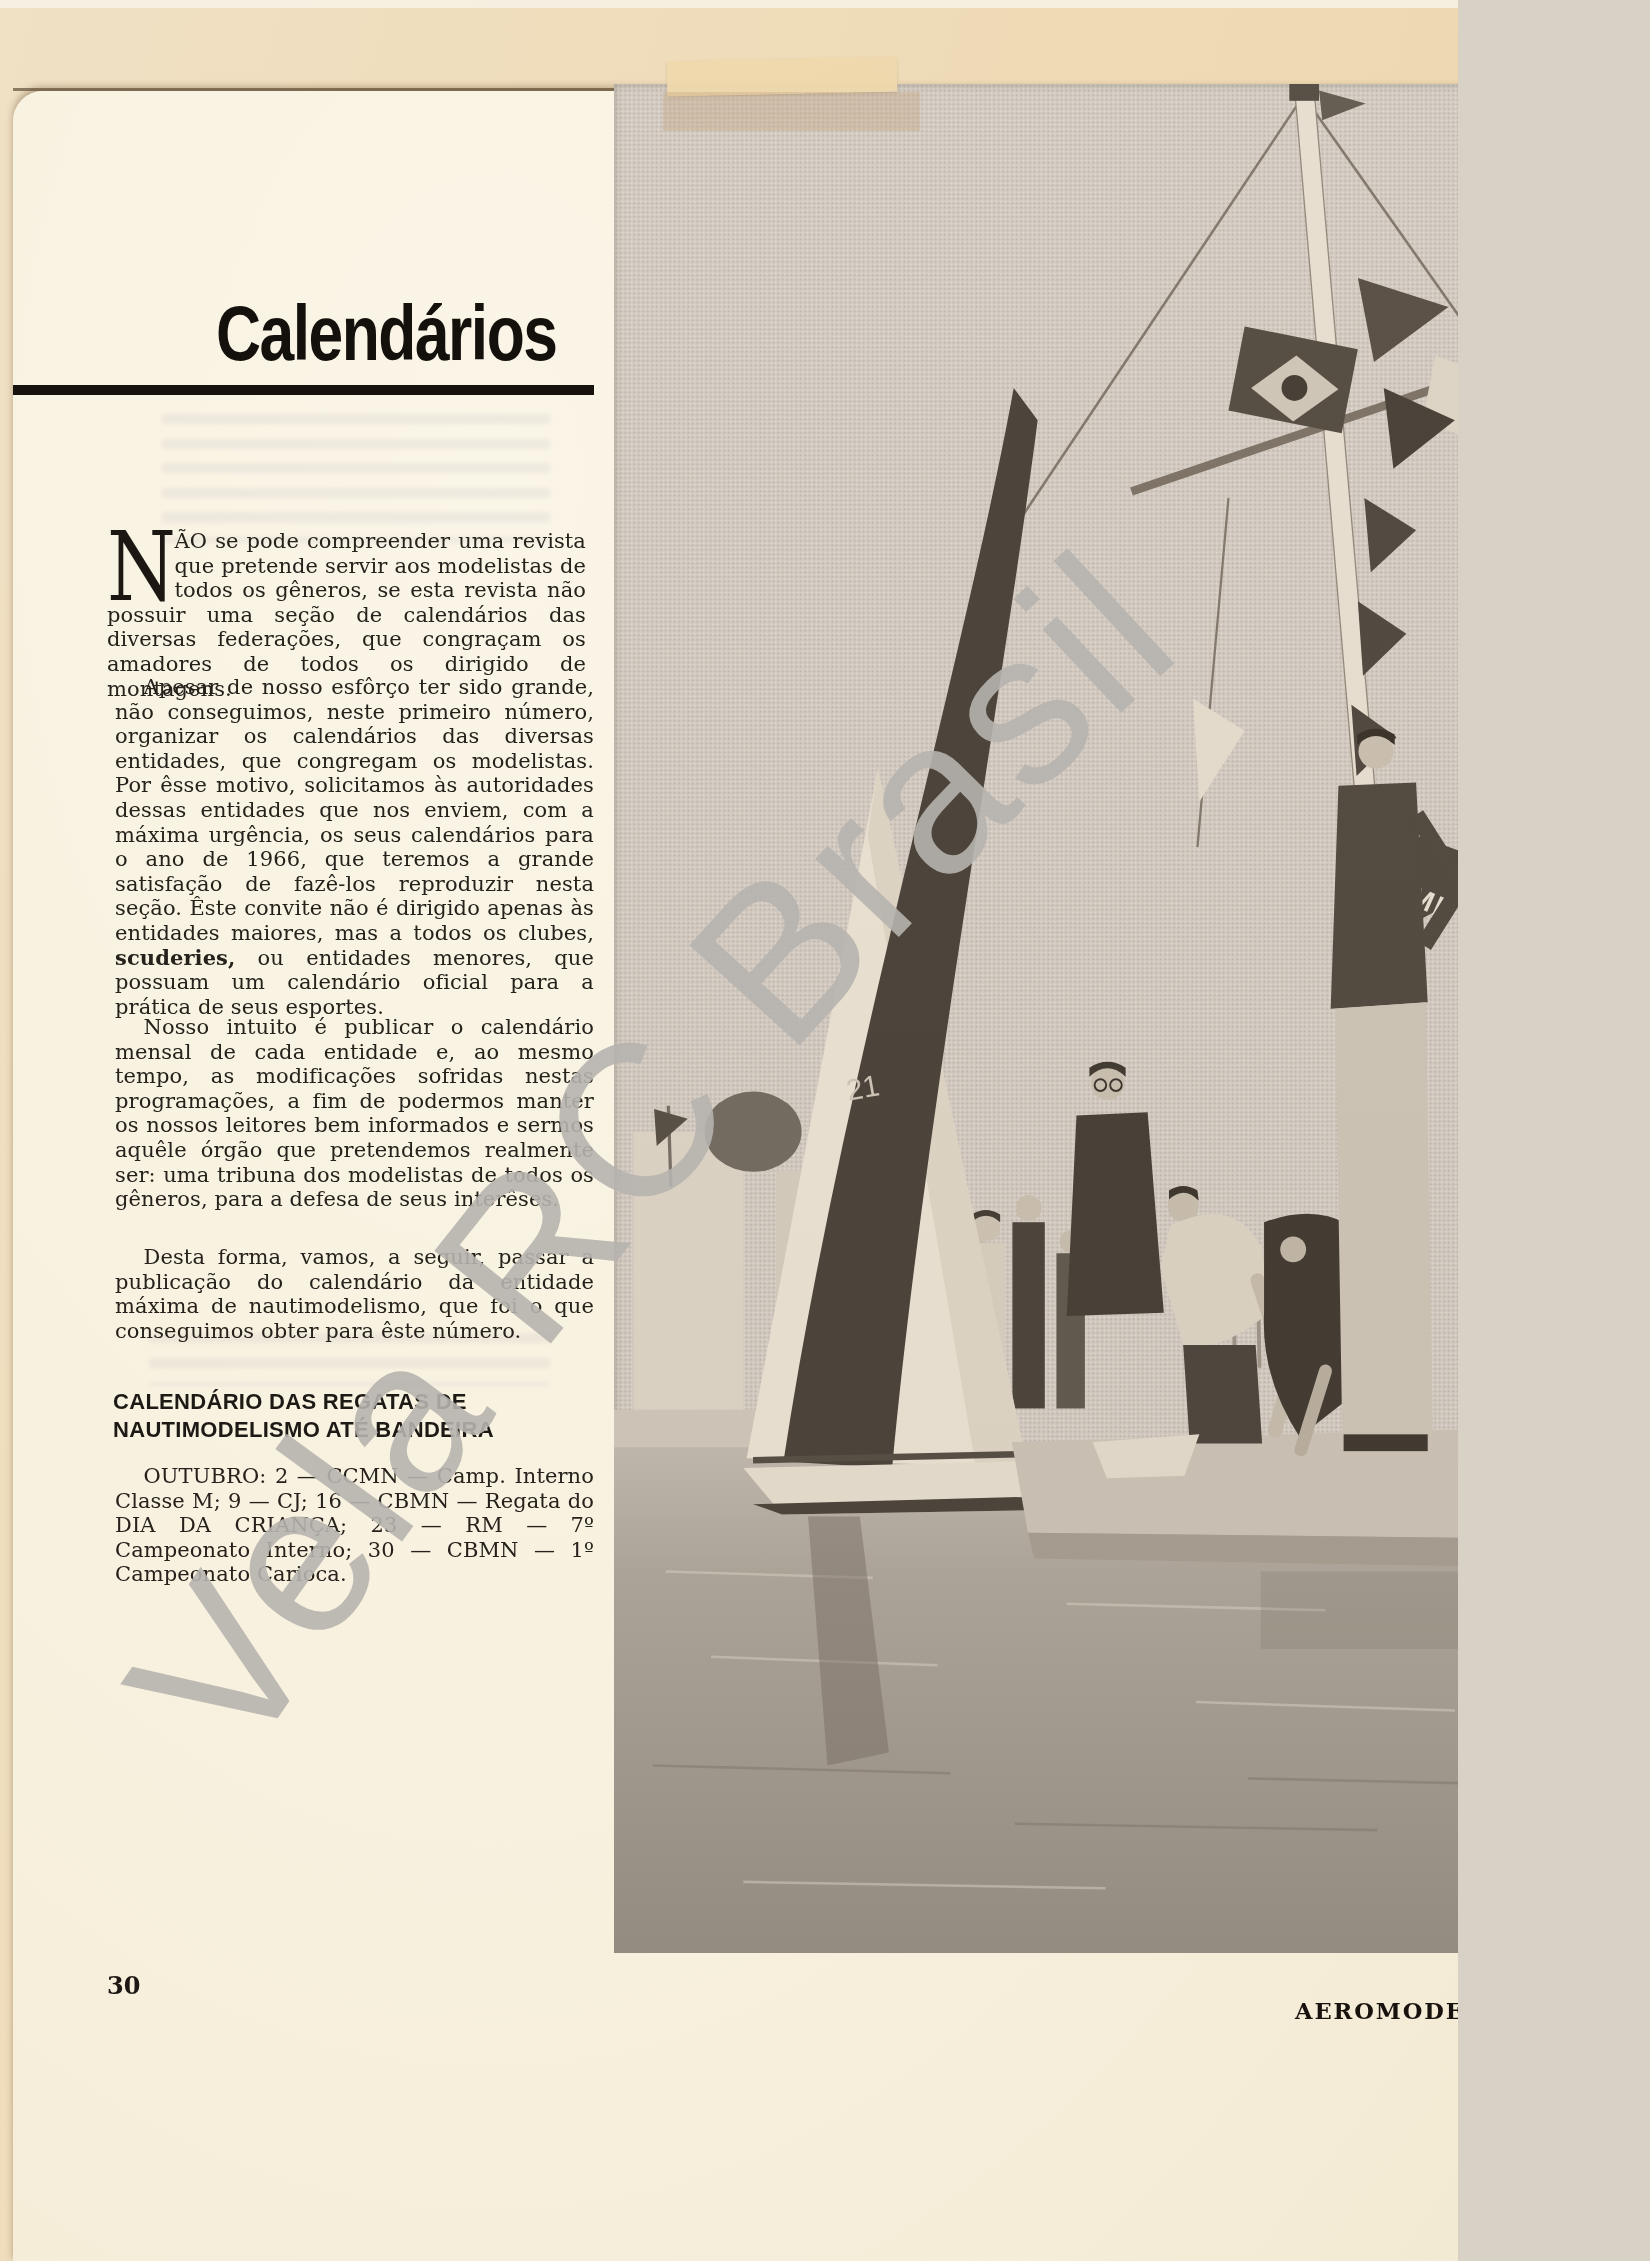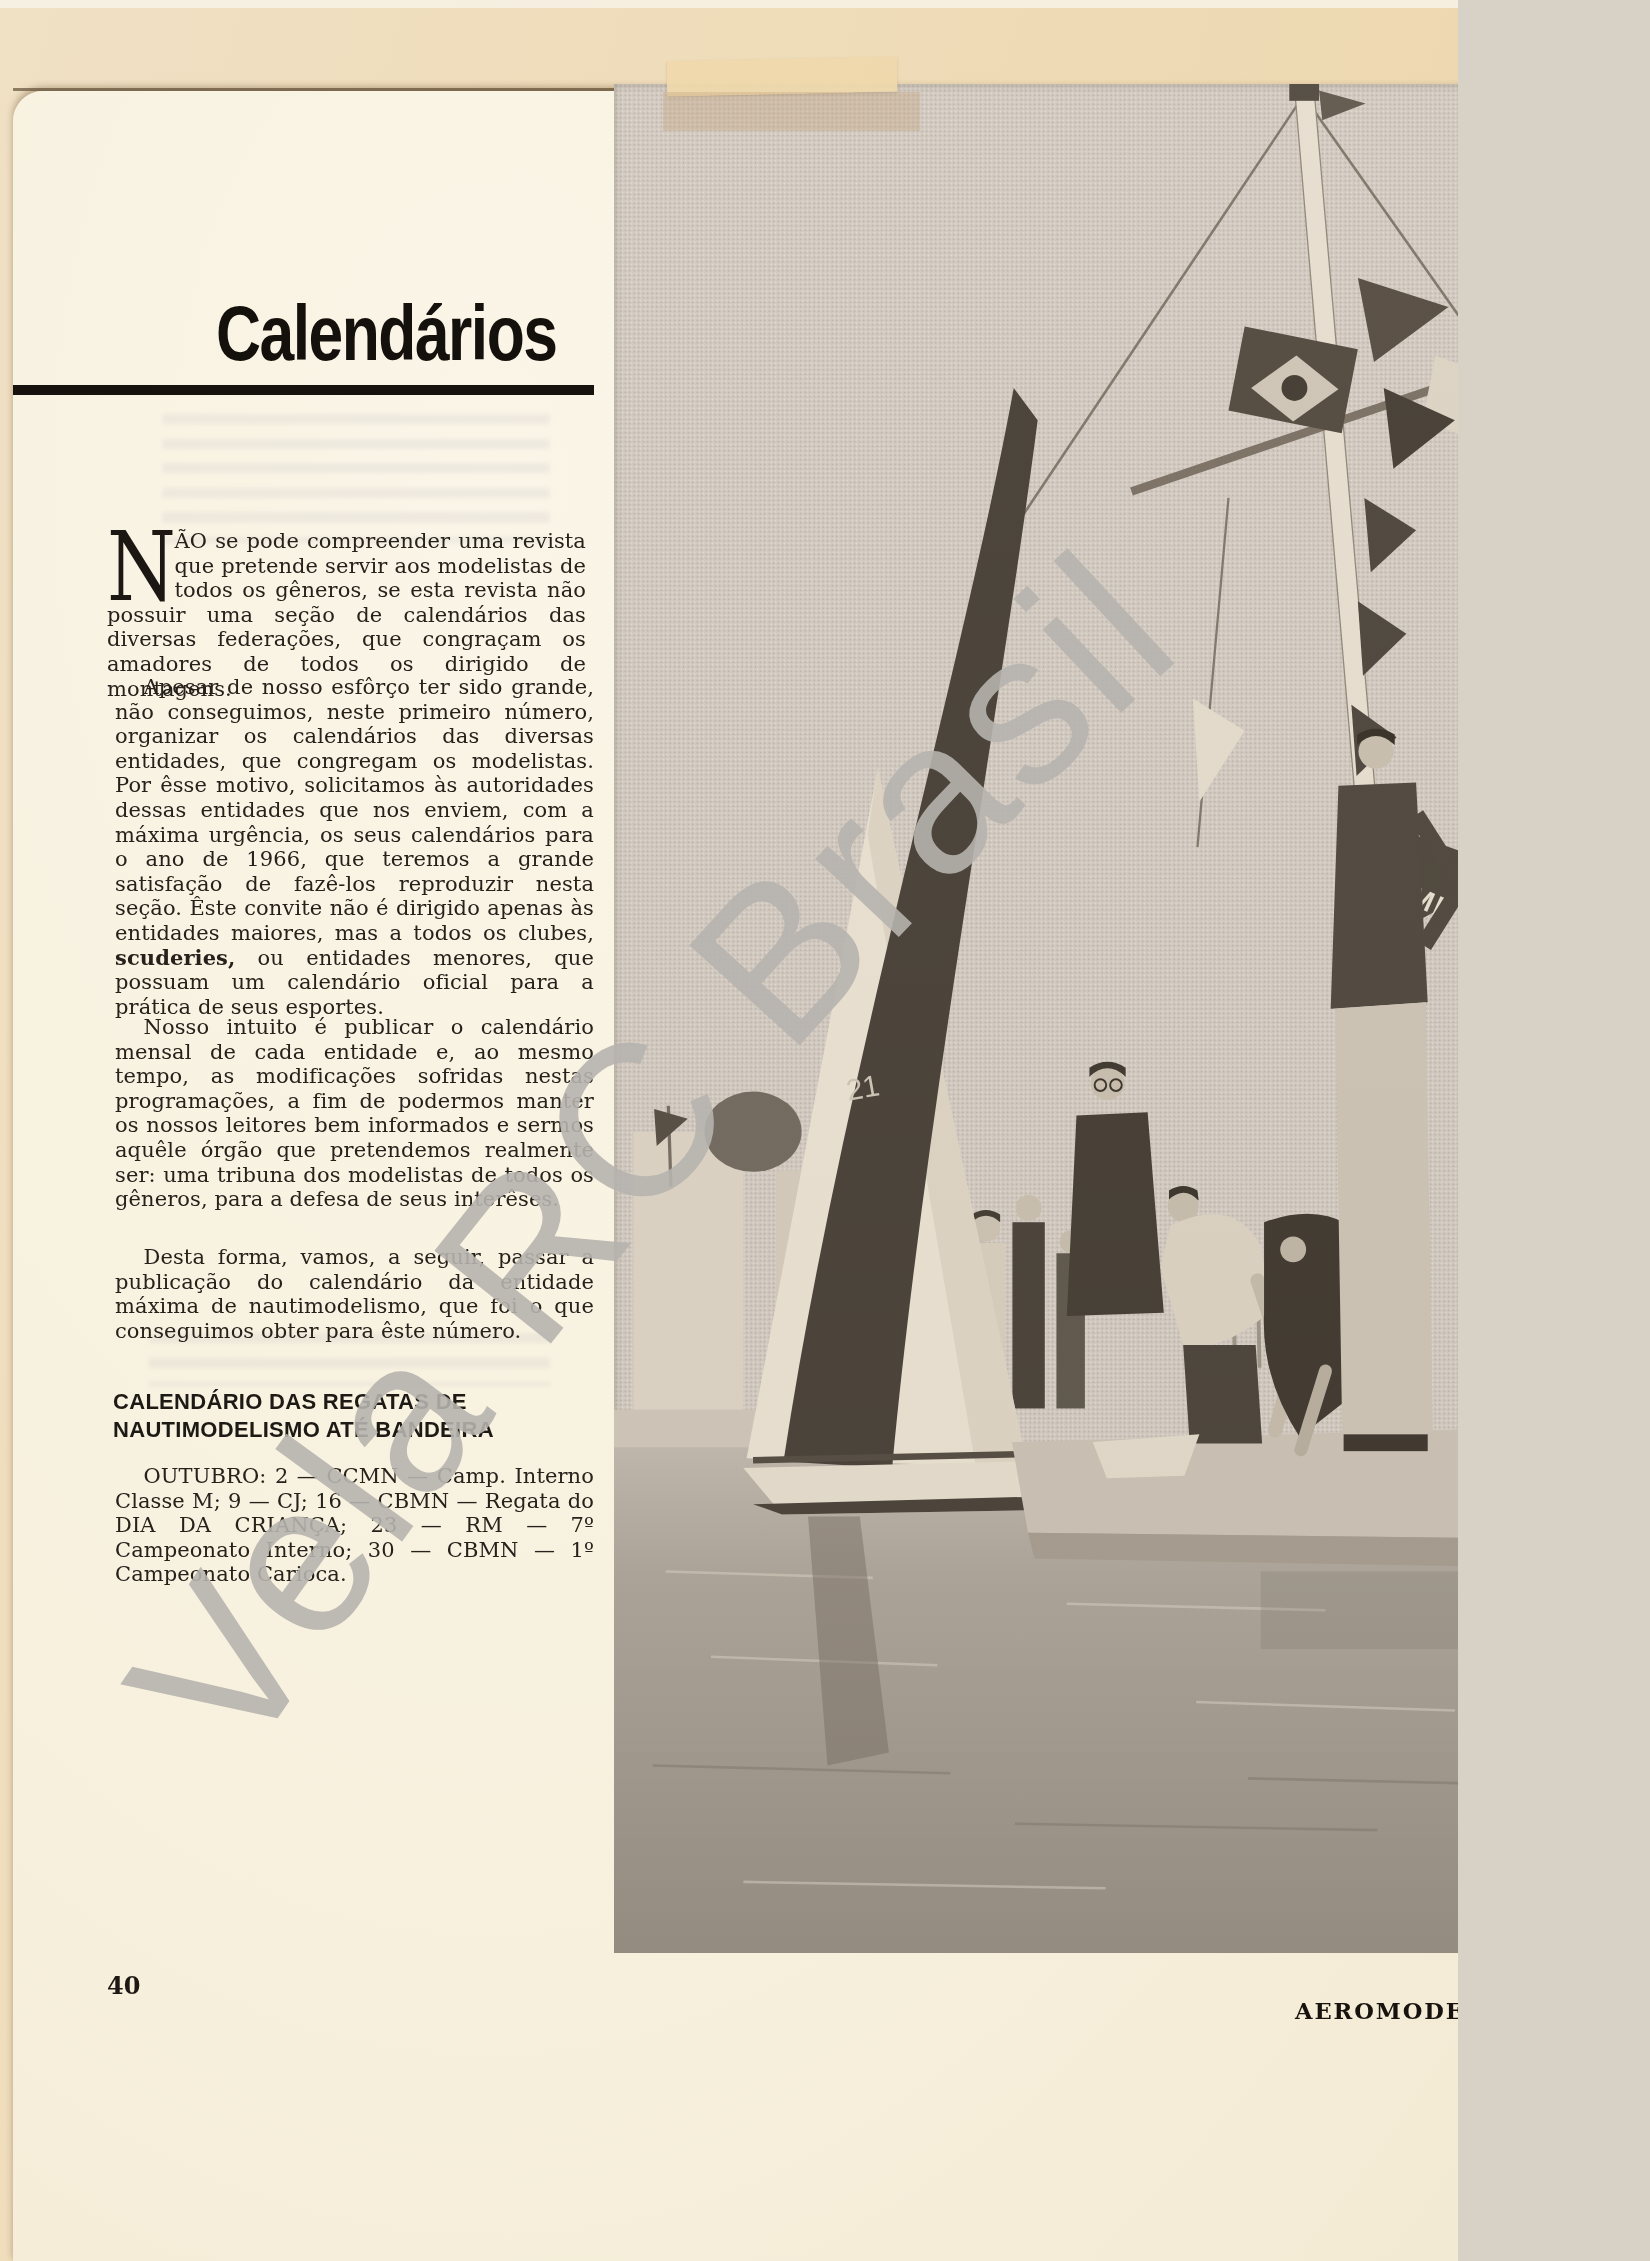--- a/index.html
+++ b/index.html
@@ -81,21 +81,21 @@
 
   <div class="para indent" style="top:1015px;">Nosso intuito é publicar o calendário mensal de cada entidade e, ao mesmo tempo, as modificações sofridas nestas programações, a fim de podermos manter os nossos leitores bem informados e sermos aquêle órgão que pretendemos realmente ser: uma tribuna dos modelistas de todos os gêneros, para a defesa de seus interêses.</div>
 
   <div class="cal-heading">
     <div>CALENDÁRIO DAS REGATAS DE</div>
     <div>NAUTIMODELISMO ATÉ BANDEIRA</div>
   </div>
 
   <div class="para indent" style="top:1464px;">OUTUBRO: 2 — CCMN — Camp. Interno Classe M; 9 — CJ; 16 — CBMN — Regata do DIA DA CRIANÇA; 23 — RM — 7º Campeonato Interno; 30 — CBMN — 1º Campeonato Carioca.</div>
 
-  <div class="pageno">40</div>
+  <div class="pageno">30</div>
   <div class="brand">AEROMODELISMO</div>
 
   <div class="photo">
     <svg viewBox="0 0 1495 2890" preserveAspectRatio="none">
 
       <rect x="0" y="2050" width="620" height="62" fill="#cfc8bd"></rect>
       <rect x="30" y="1620" width="170" height="430" fill="#ded6c9"></rect>
       <rect x="250" y="1680" width="120" height="370" fill="#d5cdc0"></rect>
       <ellipse cx="215" cy="1620" rx="75" ry="62" fill="#6b645b"></ellipse>
 

